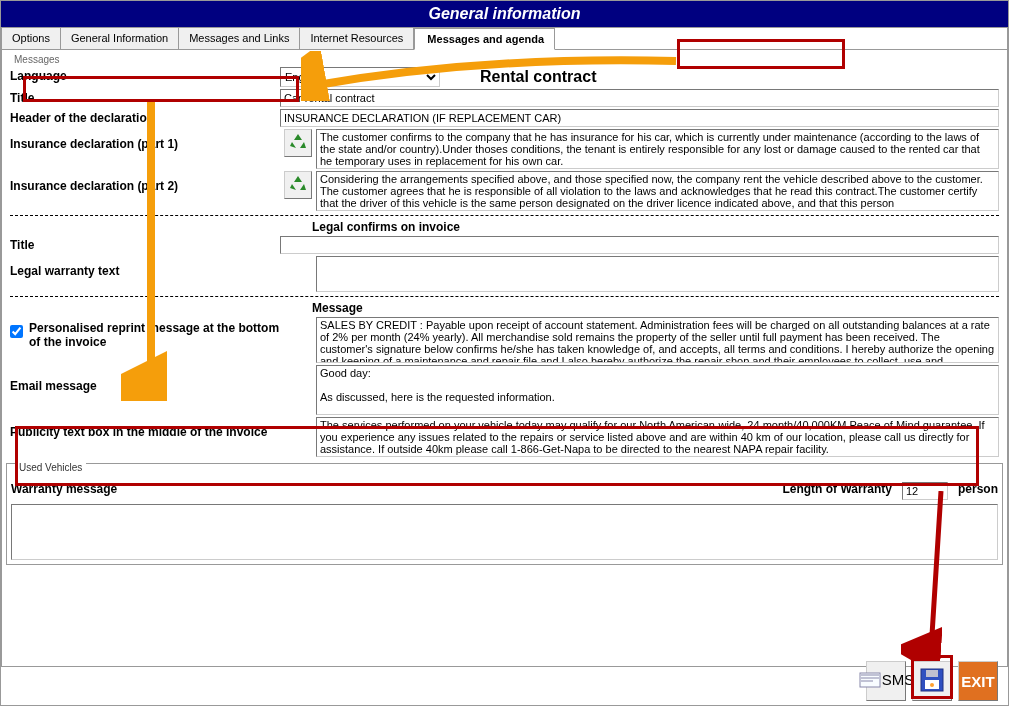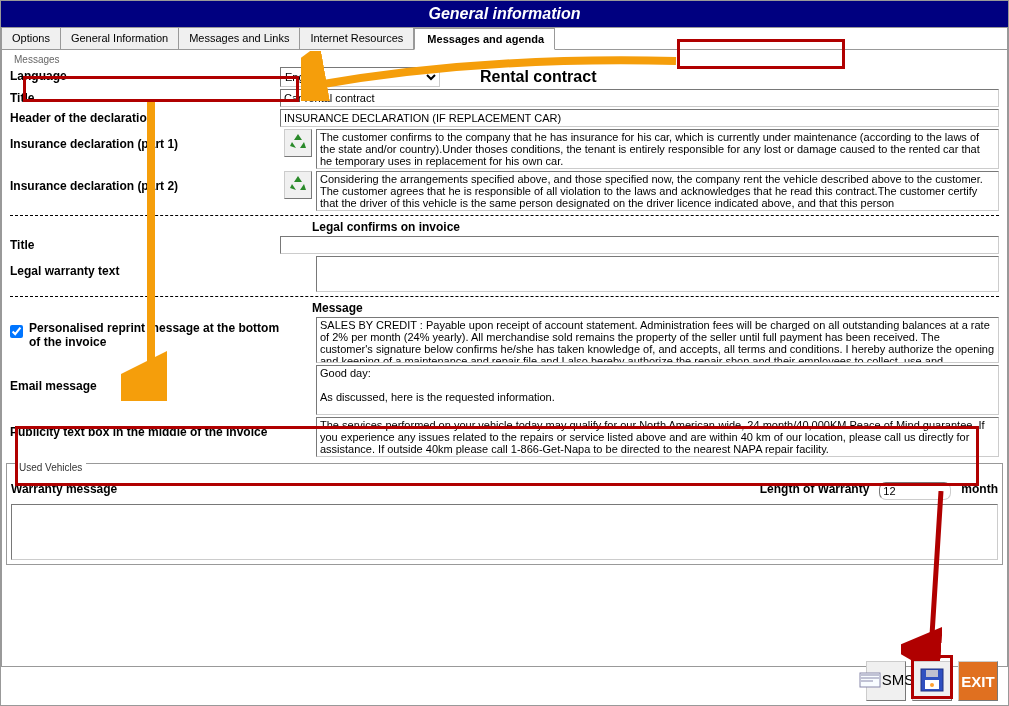--- a/index.html
+++ b/index.html
@@ -132,22 +132,22 @@
         <div class="label" style="padding-top:8px;">Publicity text box in the middle of the invoice</div>
         <textarea class="textarea" style="height: 40px; margin-left: 36px;">The services performed on your vehicle today may qualify for our North American-wide, 24 month/40,000KM Peace of Mind guarantee. If you experience any issues related to the repairs or service listed above and are within 40 km of our location, please call us directly for assistance. If outside 40km please call 1-866-Get-Napa to be directed to the nearest NAPA repair facility.</textarea>
       </div>
     </div>
 
     <div class="used-vehicles">
       <span class="used-vehicles-legend">Used Vehicles</span>
       <div class="uv-row">
         <span style="flex:1;">Warranty message</span>
         <span>Length of Warranty</span>
-        <input class="input-text" style="width: 72px; border-radius: 7px;" value="12">
-        <span>month</span>
+        <input class="input-text" style="width: 46px;" value="12">
+        <span>person</span>
       </div>
       <div class="uv-text"></div>
     </div>
   </div>
 
   <div class="toolbar">
     <button class="tool-btn" title="SMS">
       <span style="font-size:15px;display:flex;flex-direction:row;align-items:flex-start;">
           <svg width="24" height="20">
             <rect x="2" y="2" width="20" height="14" fill="#f8fcff" stroke="#88a"></rect>

